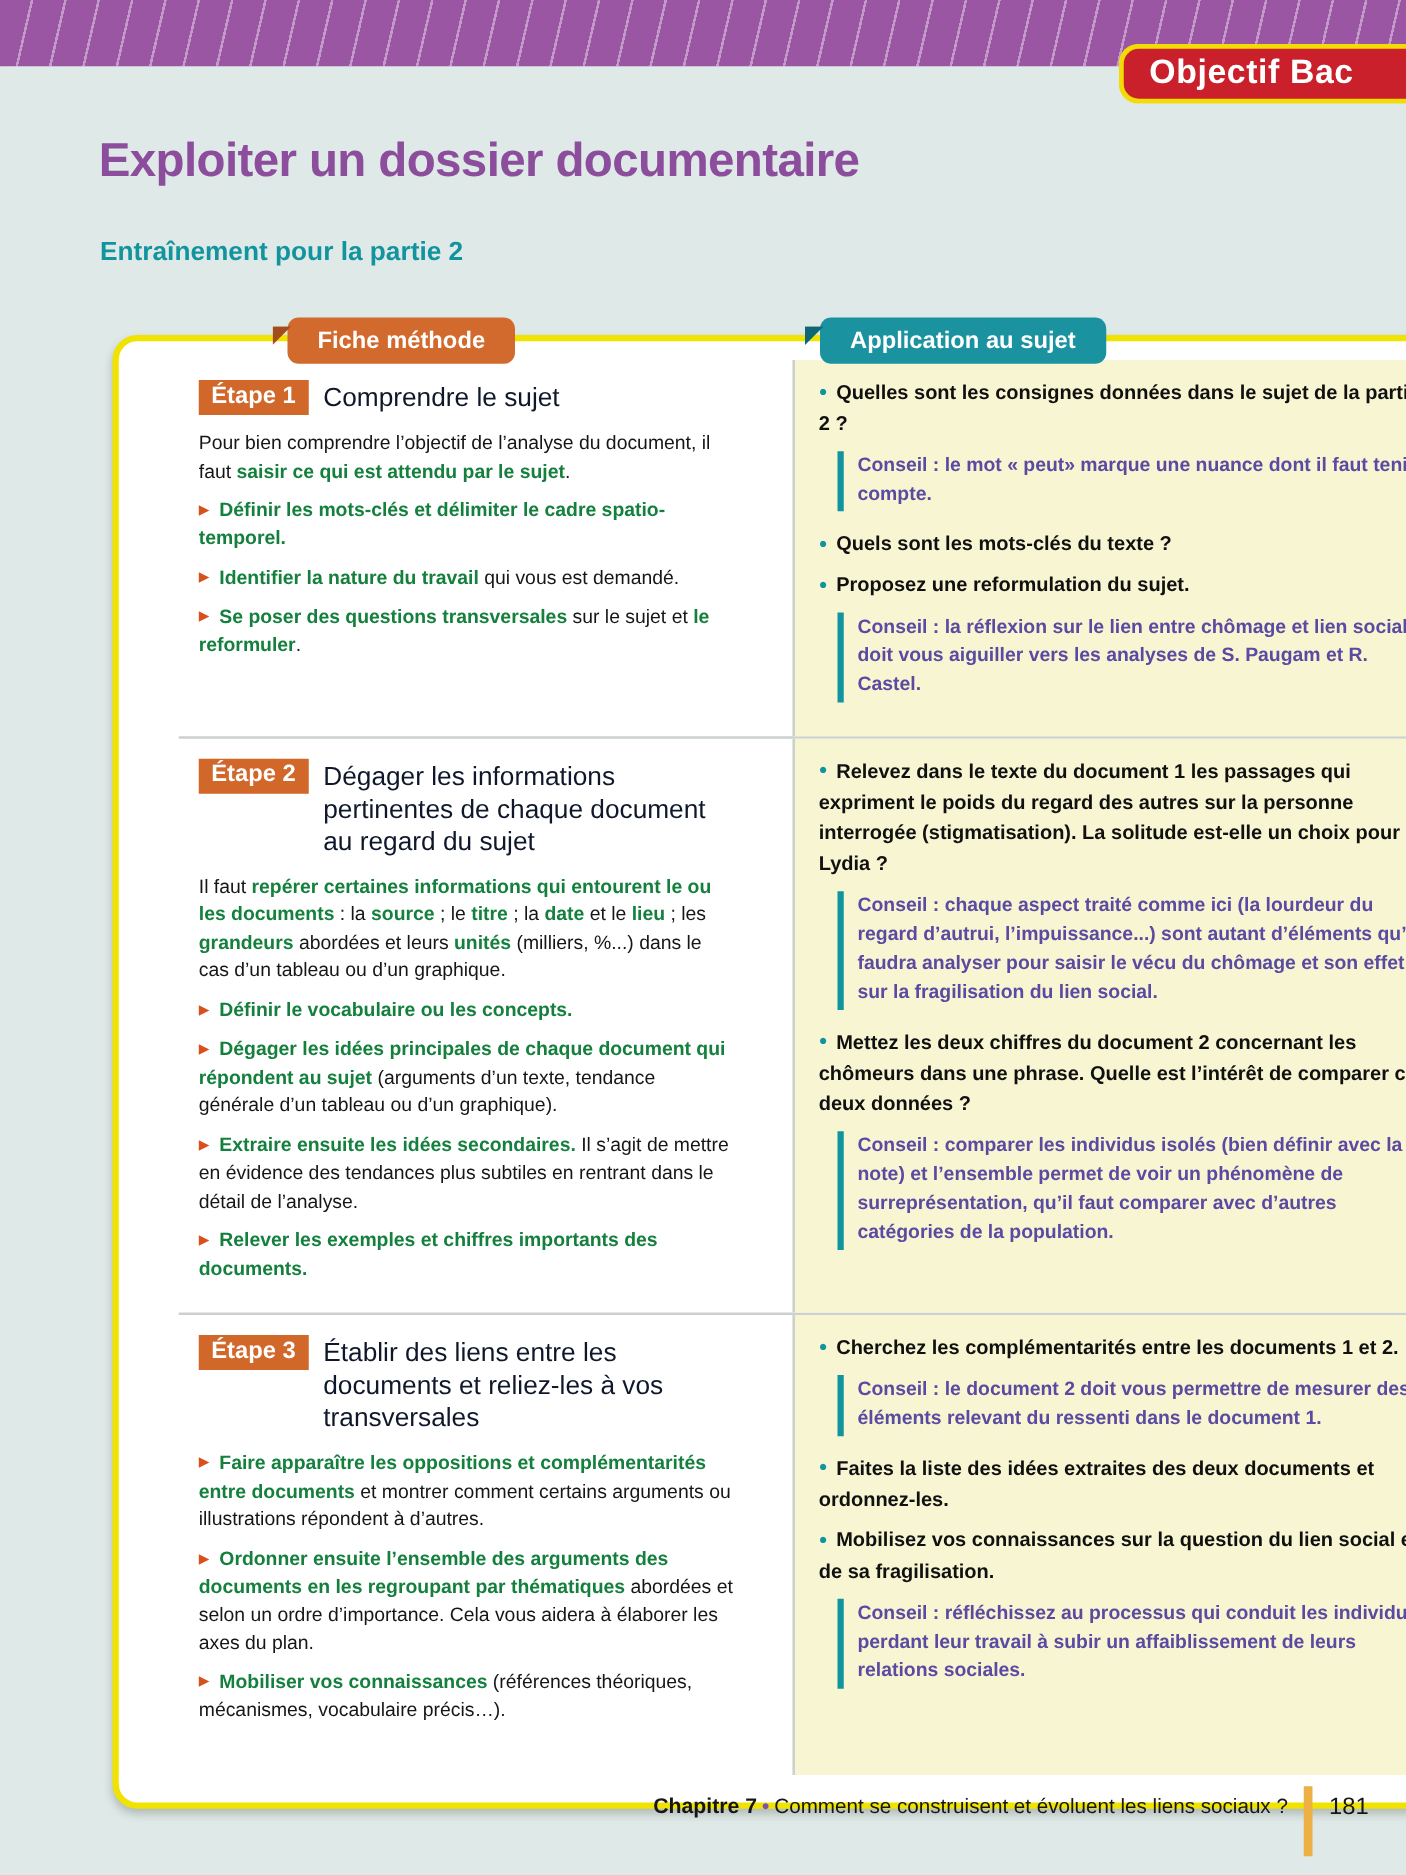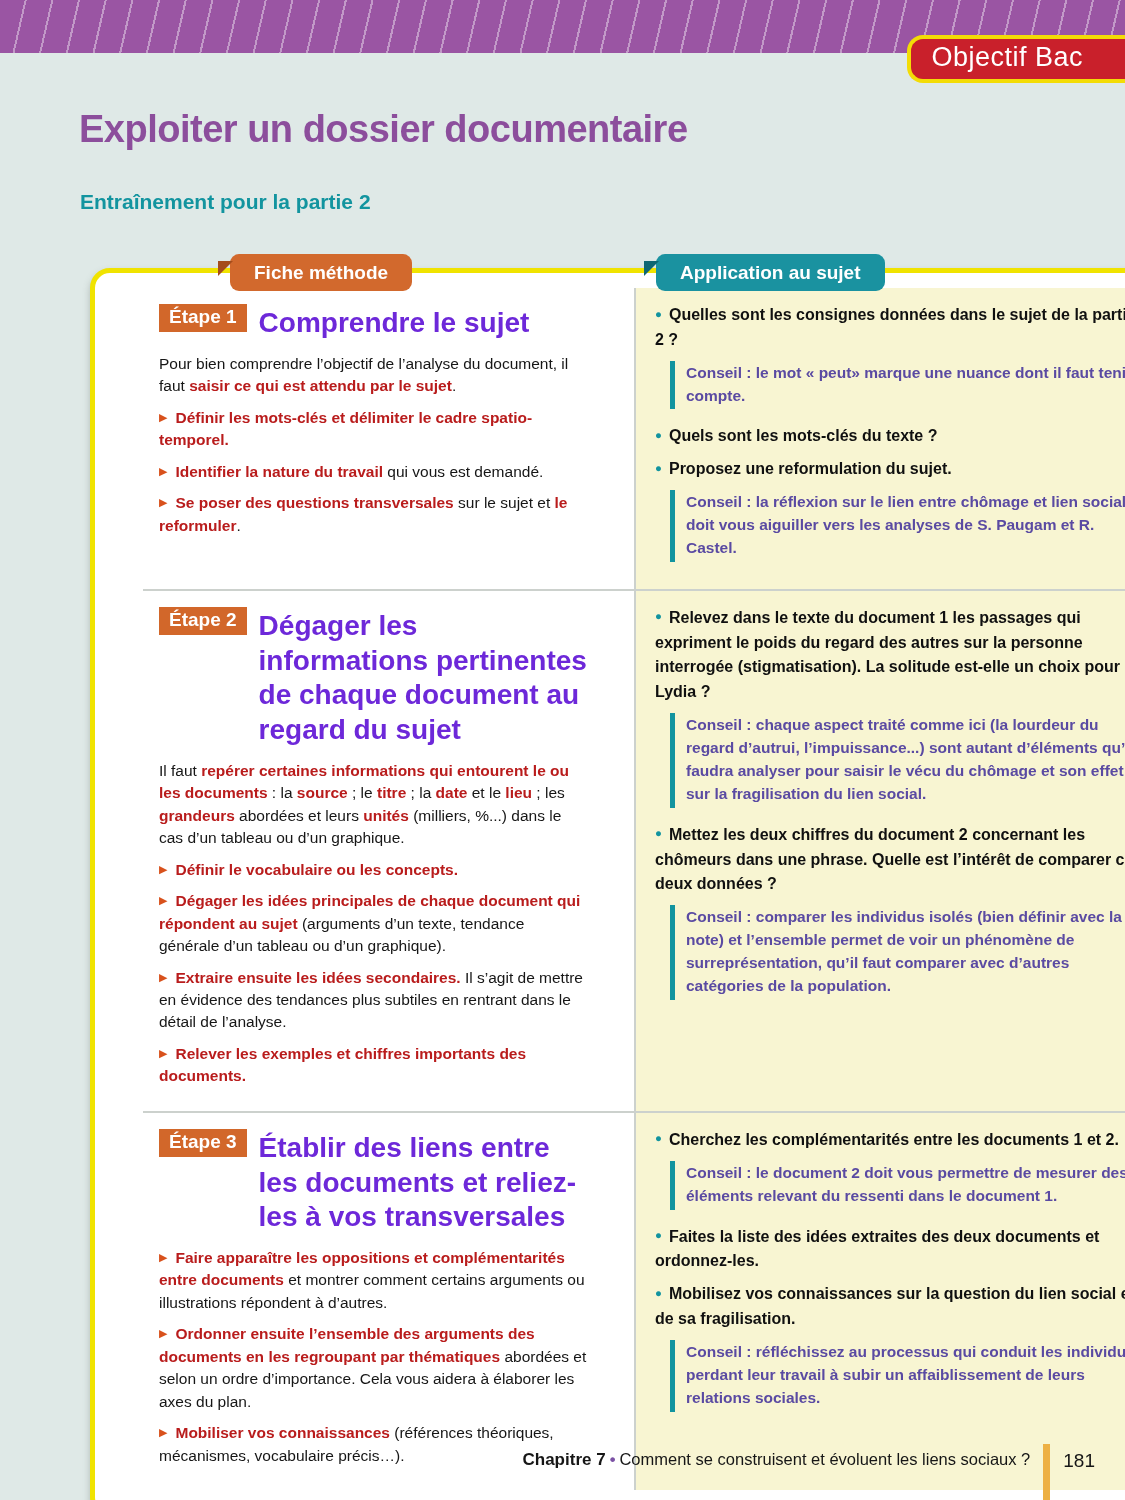--- a/index.html
+++ b/index.html
@@ -14,21 +14,21 @@
     position:absolute;top:0;left:0;width:1125px;height:53px;
     background:#9a55a3;
     background-image:repeating-linear-gradient(103deg,
       rgba(255,255,255,0) 0px, rgba(255,255,255,0) 24px,
       rgba(255,255,255,.4) 24px, rgba(255,255,255,.4) 26px);
   }
   .objectif-badge{
     position:absolute;top:35px;right:0;
     background:#c9202b;border:4px solid #f3dc06;border-right:none;
     border-radius:16px 0 0 16px;
-    color:#fff;font-weight:normal;font-size:27px;
+    color:#fff;font-weight:bold;font-size:27px;
     padding:3px 42px 6px 20px;letter-spacing:.5px;
   }
   .page-title{
     position:absolute;left:79px;top:108px;
     color:#8c4e9c;font-size:38px;font-weight:bold;letter-spacing:-.5px;
   }
   .page-subtitle{
     position:absolute;left:80px;top:190px;
     color:#12949f;font-size:21px;font-weight:bold;
   }
@@ -59,34 +59,34 @@
     background:#f8f5d2;border-left:2px solid #ccd1cd;
     padding:15px 17px 12px 19px;box-sizing:border-box;margin-left:21px;
   }
   .row-1{min-height:259px;} .row-2{min-height:453px;} .row-3{min-height:368px;}
   .step-head{display:flex;gap:12px;margin:0 0 12px 0;align-items:flex-start;}
   .step-badge{
     background:#d2672a;color:#fff;font-weight:bold;font-size:19px;
     padding:2px 10px 4px 10px;white-space:nowrap;flex:0 0 auto;
   }
   .step-title{
-    color:#6d28d9;font-weight:bold;font-size:28px;line-height:1.24;padding-top:2px;
+    color:#0f172a;font-weight:normal;font-size:21px;line-height:1.24;padding-top:2px;
   }
   .m-item{font-size:15.5px;line-height:1.45;margin:0 0 9px 0;}
-  .m-item strong{color:#b91c1c;}
+  .m-item strong{color:#15803d;}
   .tri{color:#d8511c;font-size:11px;margin-right:8px;position:relative;top:-2px;}
   .q-item{font-size:16px;line-height:1.55;margin:0 0 8px 0;font-weight:bold;color:#101010;}
   .qdot{color:#12949f;font-size:11.5px;margin-right:7px;position:relative;top:-2.5px;}
   .conseil{
     margin:2px 0 15px 15px;border-left:5px solid #12949f;
     padding:1px 4px 2px 11px;
     color:#5a4aa2;font-weight:bold;font-size:15.5px;line-height:1.48;
   }
   
-  .footer{position:absolute;right:0;bottom:0;height:56px;display:flex;align-items:flex-start;justify-content:center;}
+  .footer{position:absolute;right:0;bottom:15px;height:56px;display:flex;align-items:flex-start;justify-content:center;}
   .footer-text{font-size:16.5px;margin-top:6px;white-space:nowrap;}
   .footer-text strong{font-size:17px;}
   .footer-dot{color:#7b52a5;font-weight:bold;margin:0 4px;}
   .footer-bar{width:7px;height:56px;background:#edb044;margin-left:13px;}
   .footer-page{font-size:19px;font-weight:bold;font-weight:normal;margin:6px 30px 0 13px;}
 </style>
 </head>
 <body>
 
 <div class="band"></div>

